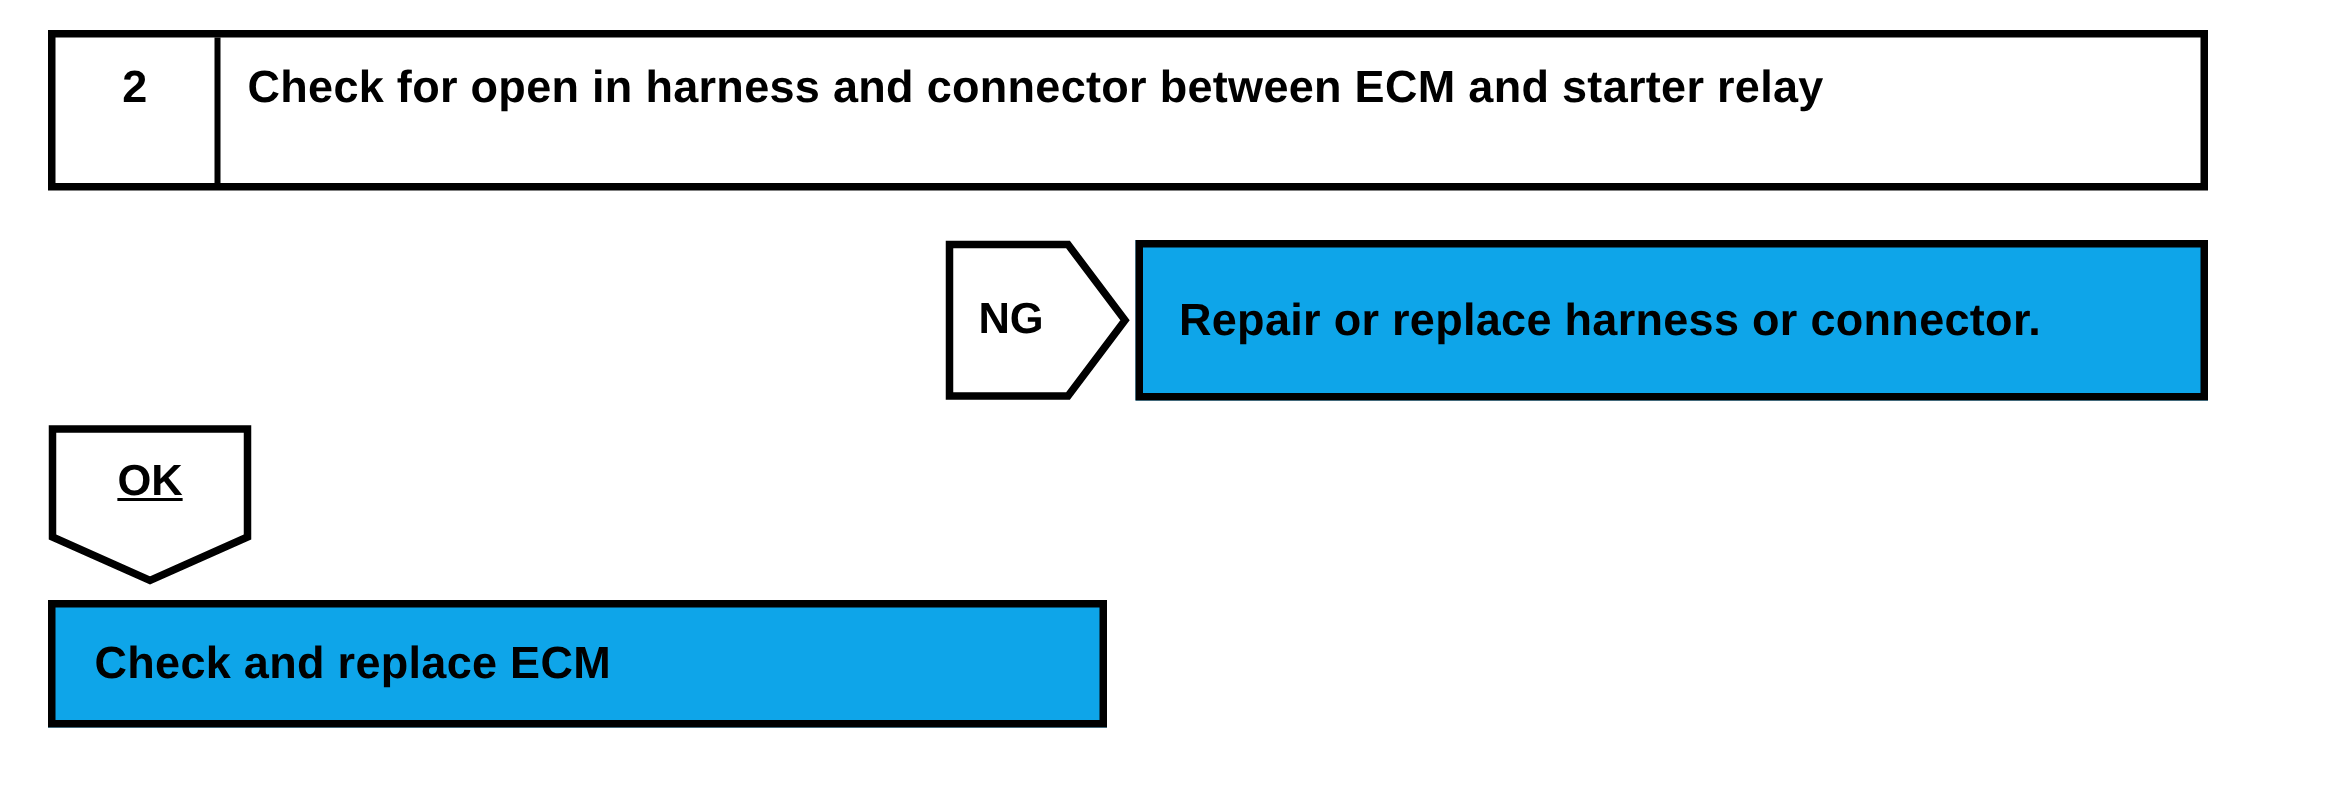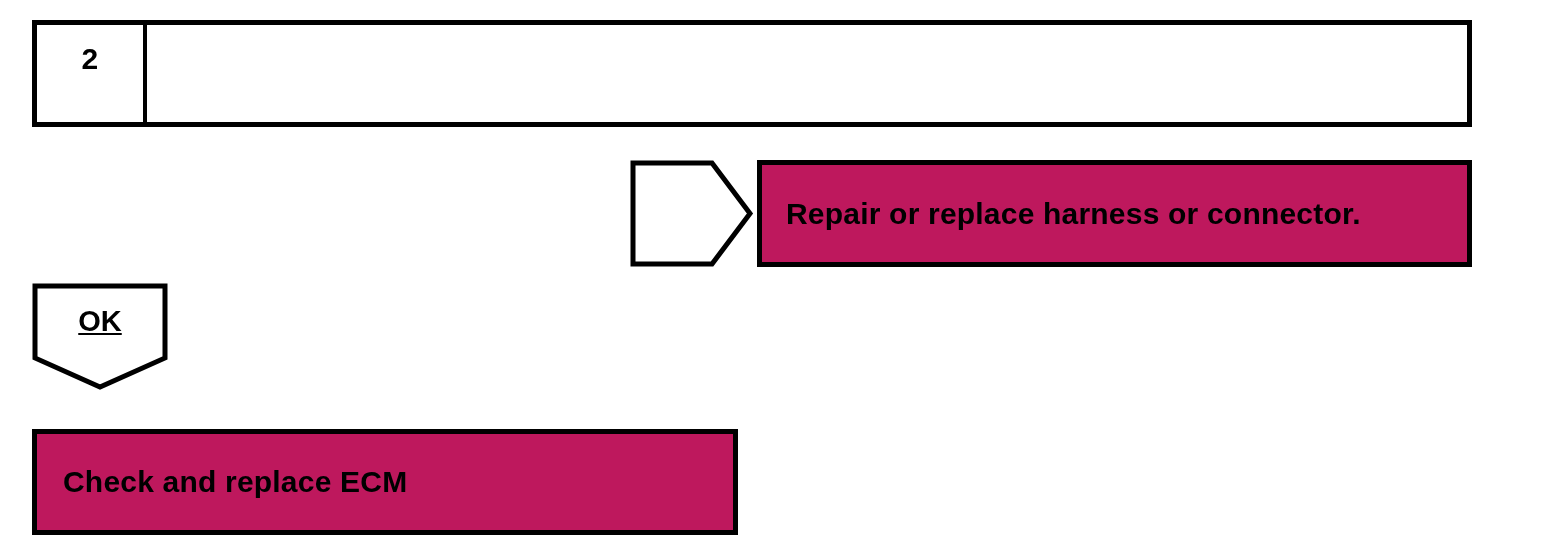--- a/index.html
+++ b/index.html
@@ -87,54 +87,58 @@
     top: 0;
     width: 136px;
     height: 76px;
     text-decoration: underline;
   }
   
   .action-box {
     position: absolute;
     border: 5px solid #000000;
     box-sizing: border-box;
-    background: #be185d;
+    background: #0ea5e9;
     display: flex;
     align-items: center;
   }
   .ng-action-box {
     left: 757px;
     top: 160px;
     width: 715px;
     height: 107px;
     padding-left: 24px;
   }
   .ok-action-box {
     left: 32px;
-    top: 429px;
+    top: 400px;
     width: 706px;
-    height: 106px;
+    height: 85px;
     padding-left: 26px;
   }
 </style>
 </head>
 <body>
 
 <div id="canvas">
 
   <div class="step-box">
     <div class="step-number-cell">
       <span class="flow-text">2</span>
     </div>
+    <div class="step-title-cell">
+      <span class="flow-text">Check for open in harness and connector between ECM and starter relay</span>
+    </div>
   </div>
 
   <div class="connector ng-connector">
     <svg width="124" height="107" viewBox="0 0 124 107">
       <polygon points="3,3 82,3 120,53.5 82,104 3,104" fill="#ffffff" stroke="#000000" stroke-width="5" stroke-linejoin="miter"></polygon>
     </svg>
+    <span class="connector-label">NG</span>
   </div>
 
   <div class="action-box ng-action-box">
     <span class="flow-text">Repair or replace harness or connector.</span>
   </div>
 
   <div class="connector ok-connector">
     <svg width="136" height="108" viewBox="0 0 136 108">
       <polygon points="3,3 133,3 133,75 68,104 3,75" fill="#ffffff" stroke="#000000" stroke-width="5" stroke-linejoin="miter"></polygon>
     </svg>

